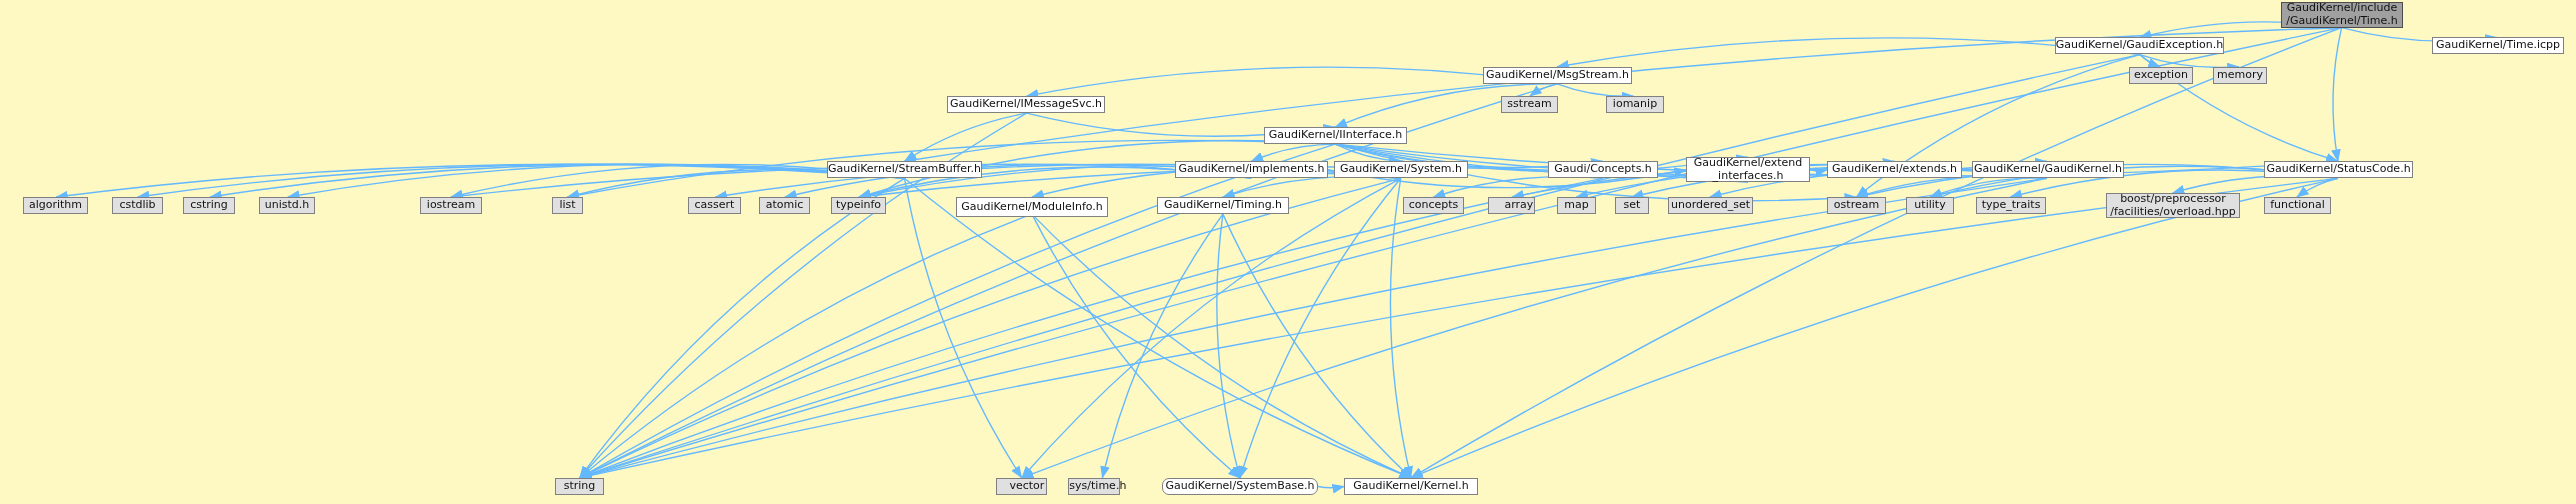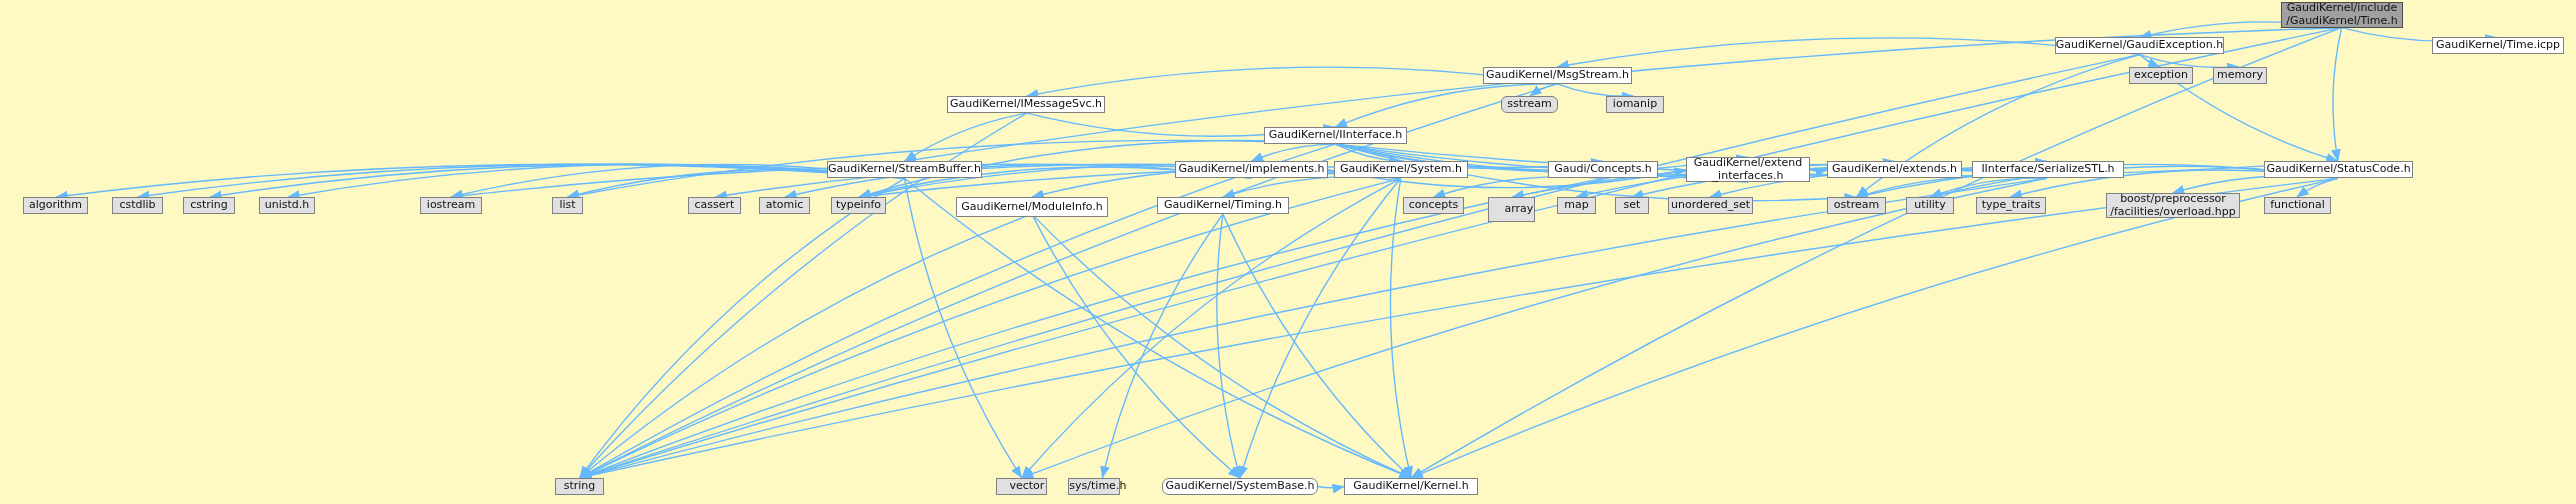--- a/index.html
+++ b/index.html
@@ -104,45 +104,45 @@
     </svg>
   <div id="nodes">
       <div class="node root" style="left: 2281px; top: 1.6px; width: 122px; height: 26px;">GaudiKernel/include
 /GaudiKernel/Time.h</div>
       <div class="node hdr" style="left: 2055px; top: 37px; width: 169px; height: 17px;">GaudiKernel/GaudiException.h</div>
       <div class="node hdr" style="left: 2432px; top: 37px; width: 132px; height: 17px;">GaudiKernel/Time.icpp</div>
       <div class="node hdr" style="left: 1483px; top: 67px; width: 149px; height: 17px;">GaudiKernel/MsgStream.h</div>
       <div class="node sys" style="left: 2129px; top: 67px; width: 64px; height: 17px;">exception</div>
       <div class="node sys" style="left: 2213px; top: 67px; width: 54px; height: 17px;">memory</div>
       <div class="node hdr" style="left: 947px; top: 96px; width: 158px; height: 17px;">GaudiKernel/IMessageSvc.h</div>
-      <div class="node sys" style="left: 1501px; top: 96px; width: 57px; height: 17px; border-radius: 6px;">sstream</div>
+      <div class="node sys" style="left: 1501px; top: 96px; width: 57px; height: 17px;">sstream</div>
       <div class="node sys" style="left: 1606px; top: 96px; width: 58px; height: 17px;">iomanip</div>
       <div class="node hdr" style="left: 1264px; top: 127px; width: 143px; height: 17px;">GaudiKernel/IInterface.h</div>
       <div class="node hdr" style="left: 827px; top: 161px; width: 155px; height: 17px;">GaudiKernel/StreamBuffer.h</div>
       <div class="node hdr" style="left: 1175px; top: 161px; width: 153px; height: 17px;">GaudiKernel/implements.h</div>
       <div class="node hdr" style="left: 1334px; top: 161px; width: 134px; height: 17px;">GaudiKernel/System.h</div>
       <div class="node hdr" style="left: 1548px; top: 161px; width: 110px; height: 17px;">Gaudi/Concepts.h</div>
       <div class="node hdr" style="left: 1686px; top: 157px; width: 124px; height: 25px;">GaudiKernel/extend
 _interfaces.h</div>
       <div class="node hdr" style="left: 1827px; top: 161px; width: 135px; height: 17px;">GaudiKernel/extends.h</div>
-      <div class="node hdr" style="left: 1972px; top: 161px; width: 152px; height: 17px;">IInterface/SerializeSTL.h</div>
+      <div class="node hdr" style="left: 1972px; top: 161px; width: 152px; height: 17px;">GaudiKernel/GaudiKernel.h</div>
       <div class="node hdr" style="left: 2264px; top: 161px; width: 149px; height: 17px;">GaudiKernel/StatusCode.h</div>
       <div class="node sys" style="left: 23px; top: 197px; width: 65px; height: 17px;">algorithm</div>
       <div class="node sys" style="left: 112px; top: 197px; width: 51px; height: 17px;">cstdlib</div>
       <div class="node sys" style="left: 183px; top: 197px; width: 52px; height: 17px;">cstring</div>
       <div class="node sys" style="left: 259px; top: 197px; width: 56px; height: 17px;">unistd.h</div>
       <div class="node sys" style="left: 420px; top: 197px; width: 62px; height: 17px;">iostream</div>
       <div class="node sys" style="left: 552px; top: 197px; width: 31px; height: 17px;">list</div>
       <div class="node sys" style="left: 688px; top: 197px; width: 53px; height: 17px;">cassert</div>
       <div class="node sys" style="left: 759px; top: 197px; width: 51px; height: 17px;">atomic</div>
       <div class="node sys" style="left: 831px; top: 197px; width: 55px; height: 17px;">typeinfo</div>
       <div class="node hdr" style="left: 956px; top: 197px; width: 152px; height: 20px;">GaudiKernel/ModuleInfo.h</div>
       <div class="node hdr" style="left: 1157px; top: 197px; width: 132px; height: 17px;">GaudiKernel/Timing.h</div>
       <div class="node sys" style="left: 1403px; top: 197px; width: 61px; height: 17px;">concepts</div>
-      <div class="node sys" style="left: 1488px; top: 197px; width: 47px; height: 25px; padding-left: 18px;">array</div>
+      <div class="node sys" style="left: 1488px; top: 197px; width: 47px; height: 17px; padding-left: 18px;">array</div>
       <div class="node sys" style="left: 1557px; top: 197px; width: 39px; height: 17px;">map</div>
       <div class="node sys" style="left: 1615px; top: 197px; width: 34px; height: 17px;">set</div>
       <div class="node sys" style="left: 1668px; top: 197px; width: 85px; height: 17px;">unordered_set</div>
       <div class="node sys" style="left: 1827px; top: 197px; width: 59px; height: 17px;">ostream</div>
       <div class="node sys" style="left: 1906px; top: 197px; width: 48px; height: 17px;">utility</div>
       <div class="node sys" style="left: 1976px; top: 197px; width: 70px; height: 17px;">type_traits</div>
       <div class="node sys" style="left: 2106px; top: 193px; width: 134px; height: 25px;">boost/preprocessor
 /facilities/overload.hpp</div>
       <div class="node sys" style="left: 2264px; top: 197px; width: 67px; height: 17px;">functional</div>
       <div class="node sys" style="left: 555px; top: 478px; width: 49px; height: 17px;">string</div>

